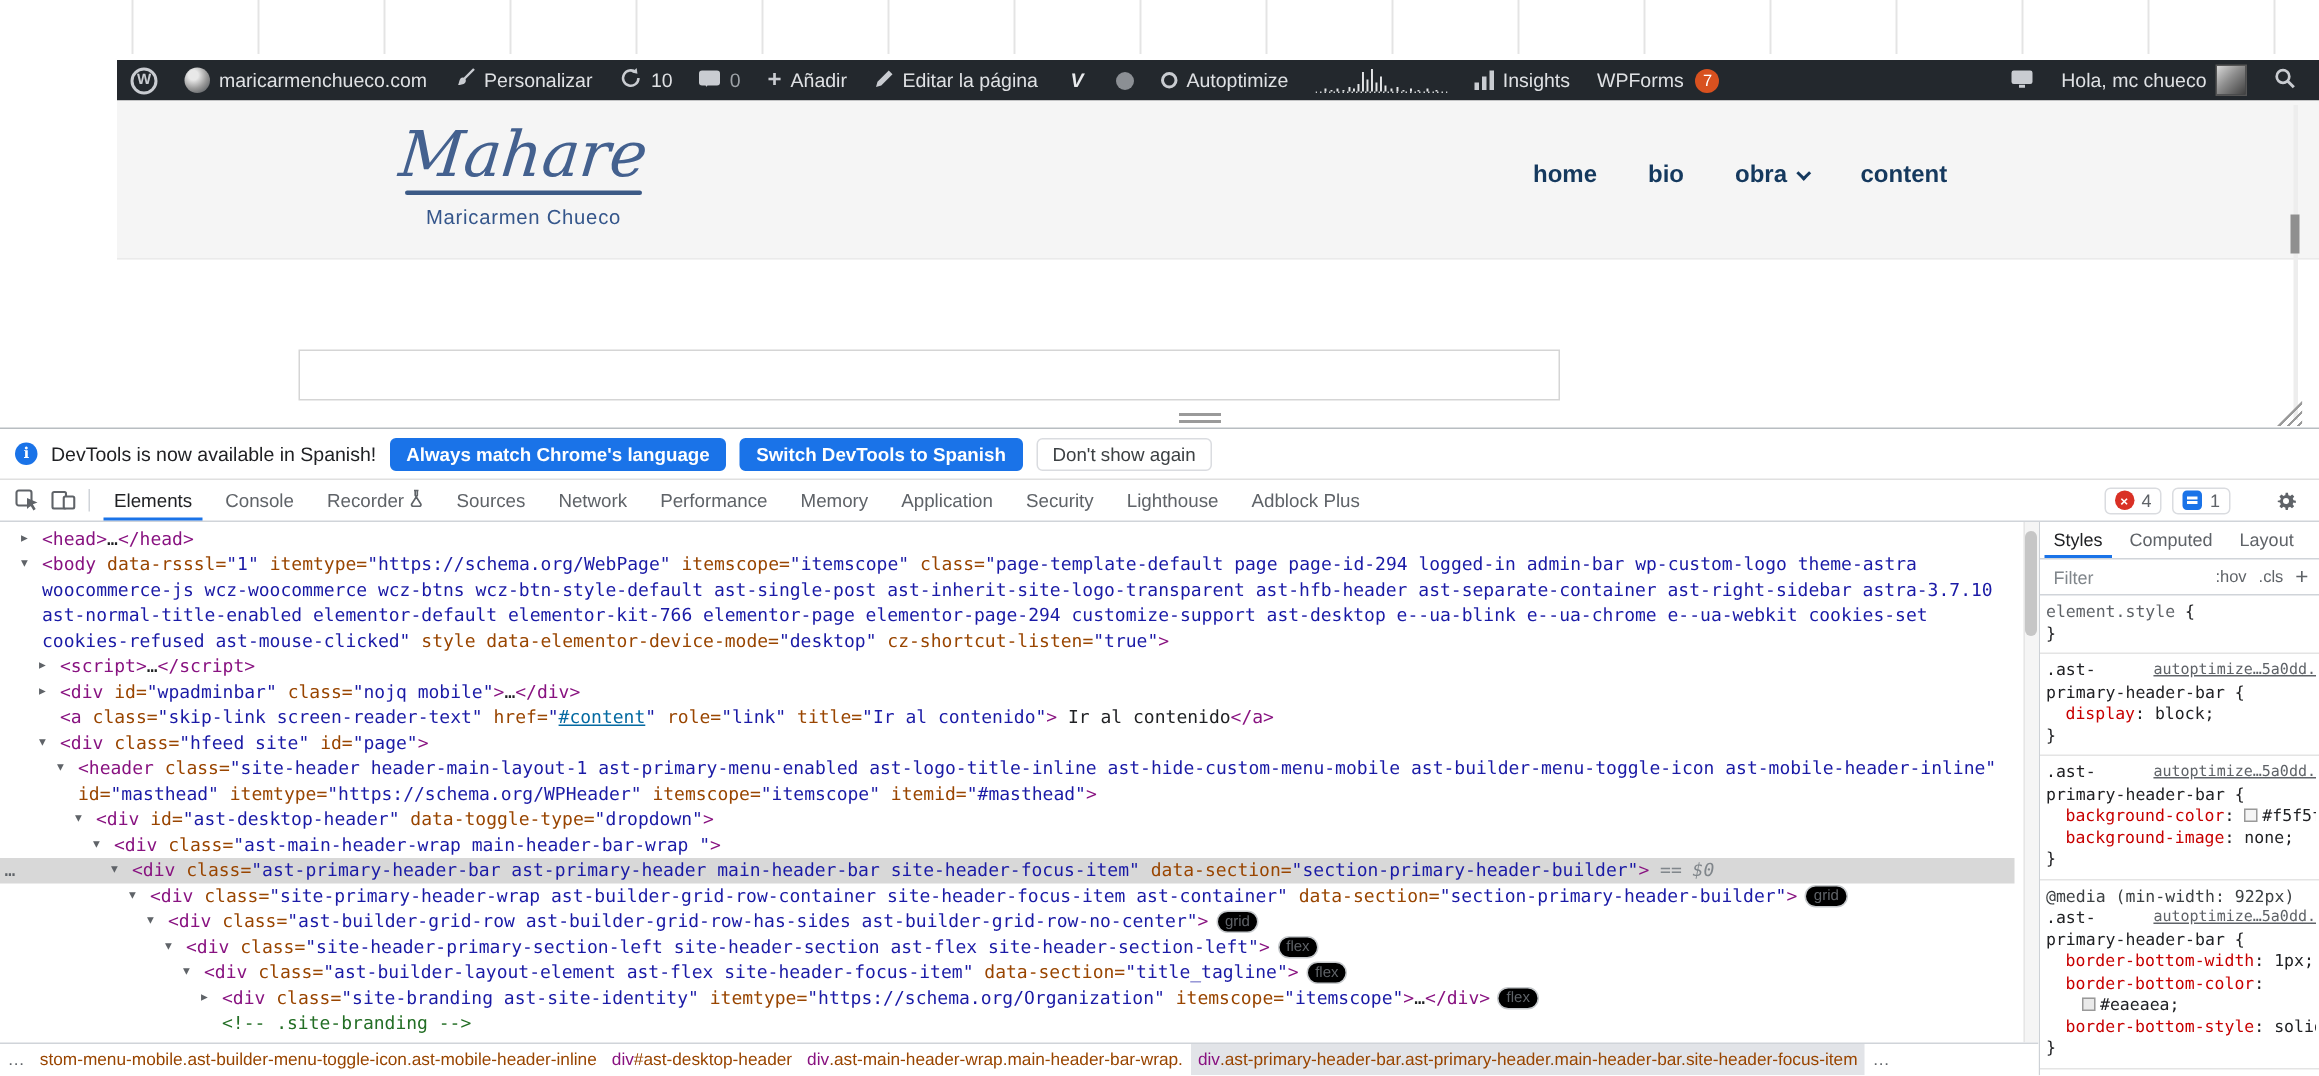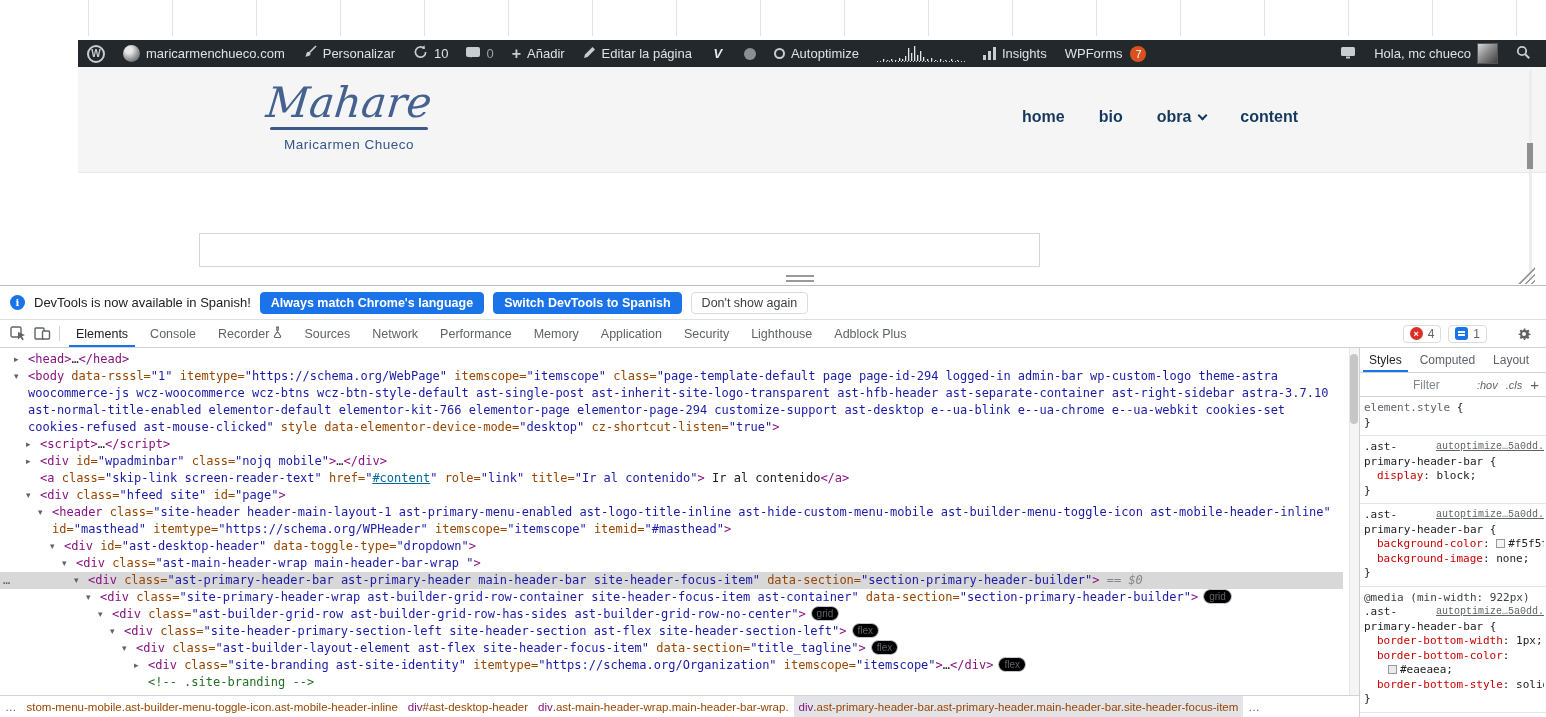--- a/index.html
+++ b/index.html
@@ -125,30 +125,30 @@
   .styles { width:187px; flex:0 0 187px; border-left:1px solid #cdd1d6; display:flex; flex-direction:column;
     overflow:hidden; background:#fff; }
   .styles-tabs { height:25px; flex:0 0 25px; display:flex; align-items:stretch; border-bottom:1px solid #d0d4d9;
     font-size:12px; color:#5f6368; }
   .s-tab { padding:0 9px; display:flex; align-items:center; position:relative; cursor:pointer; }
   .s-tab.sel { color:#202124; }
   .s-tab.sel:after { content:""; position:absolute; left:3px; right:3px; bottom:0; height:2.5px; background:#1a73e8; }
   .filter-row { height:24px; flex:0 0 24px; display:flex; align-items:center; border-bottom:1px solid #d0d4d9;
     padding:0 7px; gap:8px; }
   .filter-input { flex:1; min-width:10px; border:none; outline:none; background:transparent; font-size:12px;
-    color:#202124;margin-left:44px; }
+    color:#202124; }
   .filter-input::placeholder { color:#80868b; }
-  .pseudo-btn { font-size:11px; color:#5f6368; cursor:pointer;font-style:italic; }
+  .pseudo-btn { font-size:11px; color:#5f6368; cursor:pointer; }
   .add-btn { font-size:15px; color:#5f6368; cursor:pointer; line-height:1; }
   .css-secs { flex:1; overflow:hidden; font-family:"DejaVu Sans Mono", monospace; font-size:11px;
     line-height:14.5px; color:#202124; }
   .css-sec { border-bottom:1px solid #e4e4e4; padding:4px 2px 5px 4px; }
   .css-sec.partial { border-bottom:none; }
   .css-media { color:#3c4043; }
-  .css-link { float:right; color:#5f6368; text-decoration:underline; font-size:10px; cursor:pointer;font-family:Liberation Mono, monospace; }
+  .css-link { float:right; color:#5f6368; text-decoration:underline; font-size:10px; cursor:pointer; }
   .css-sel { color:#202124; }
   .css-elsty .css-sel { color:#5f6368; }
   .css-prop { padding-left:13px; white-space:nowrap; overflow:hidden; cursor:text; }
   .css-wrapval { padding-left:24px; }
   .css-pname { color:#c80000; }
   .css-pval { color:#202124; }
   .css-swatch { display:inline-block; width:9px; height:9px; border:1px solid #999; margin-right:3px;
     vertical-align:-1px; }
 </style>
 </head>

